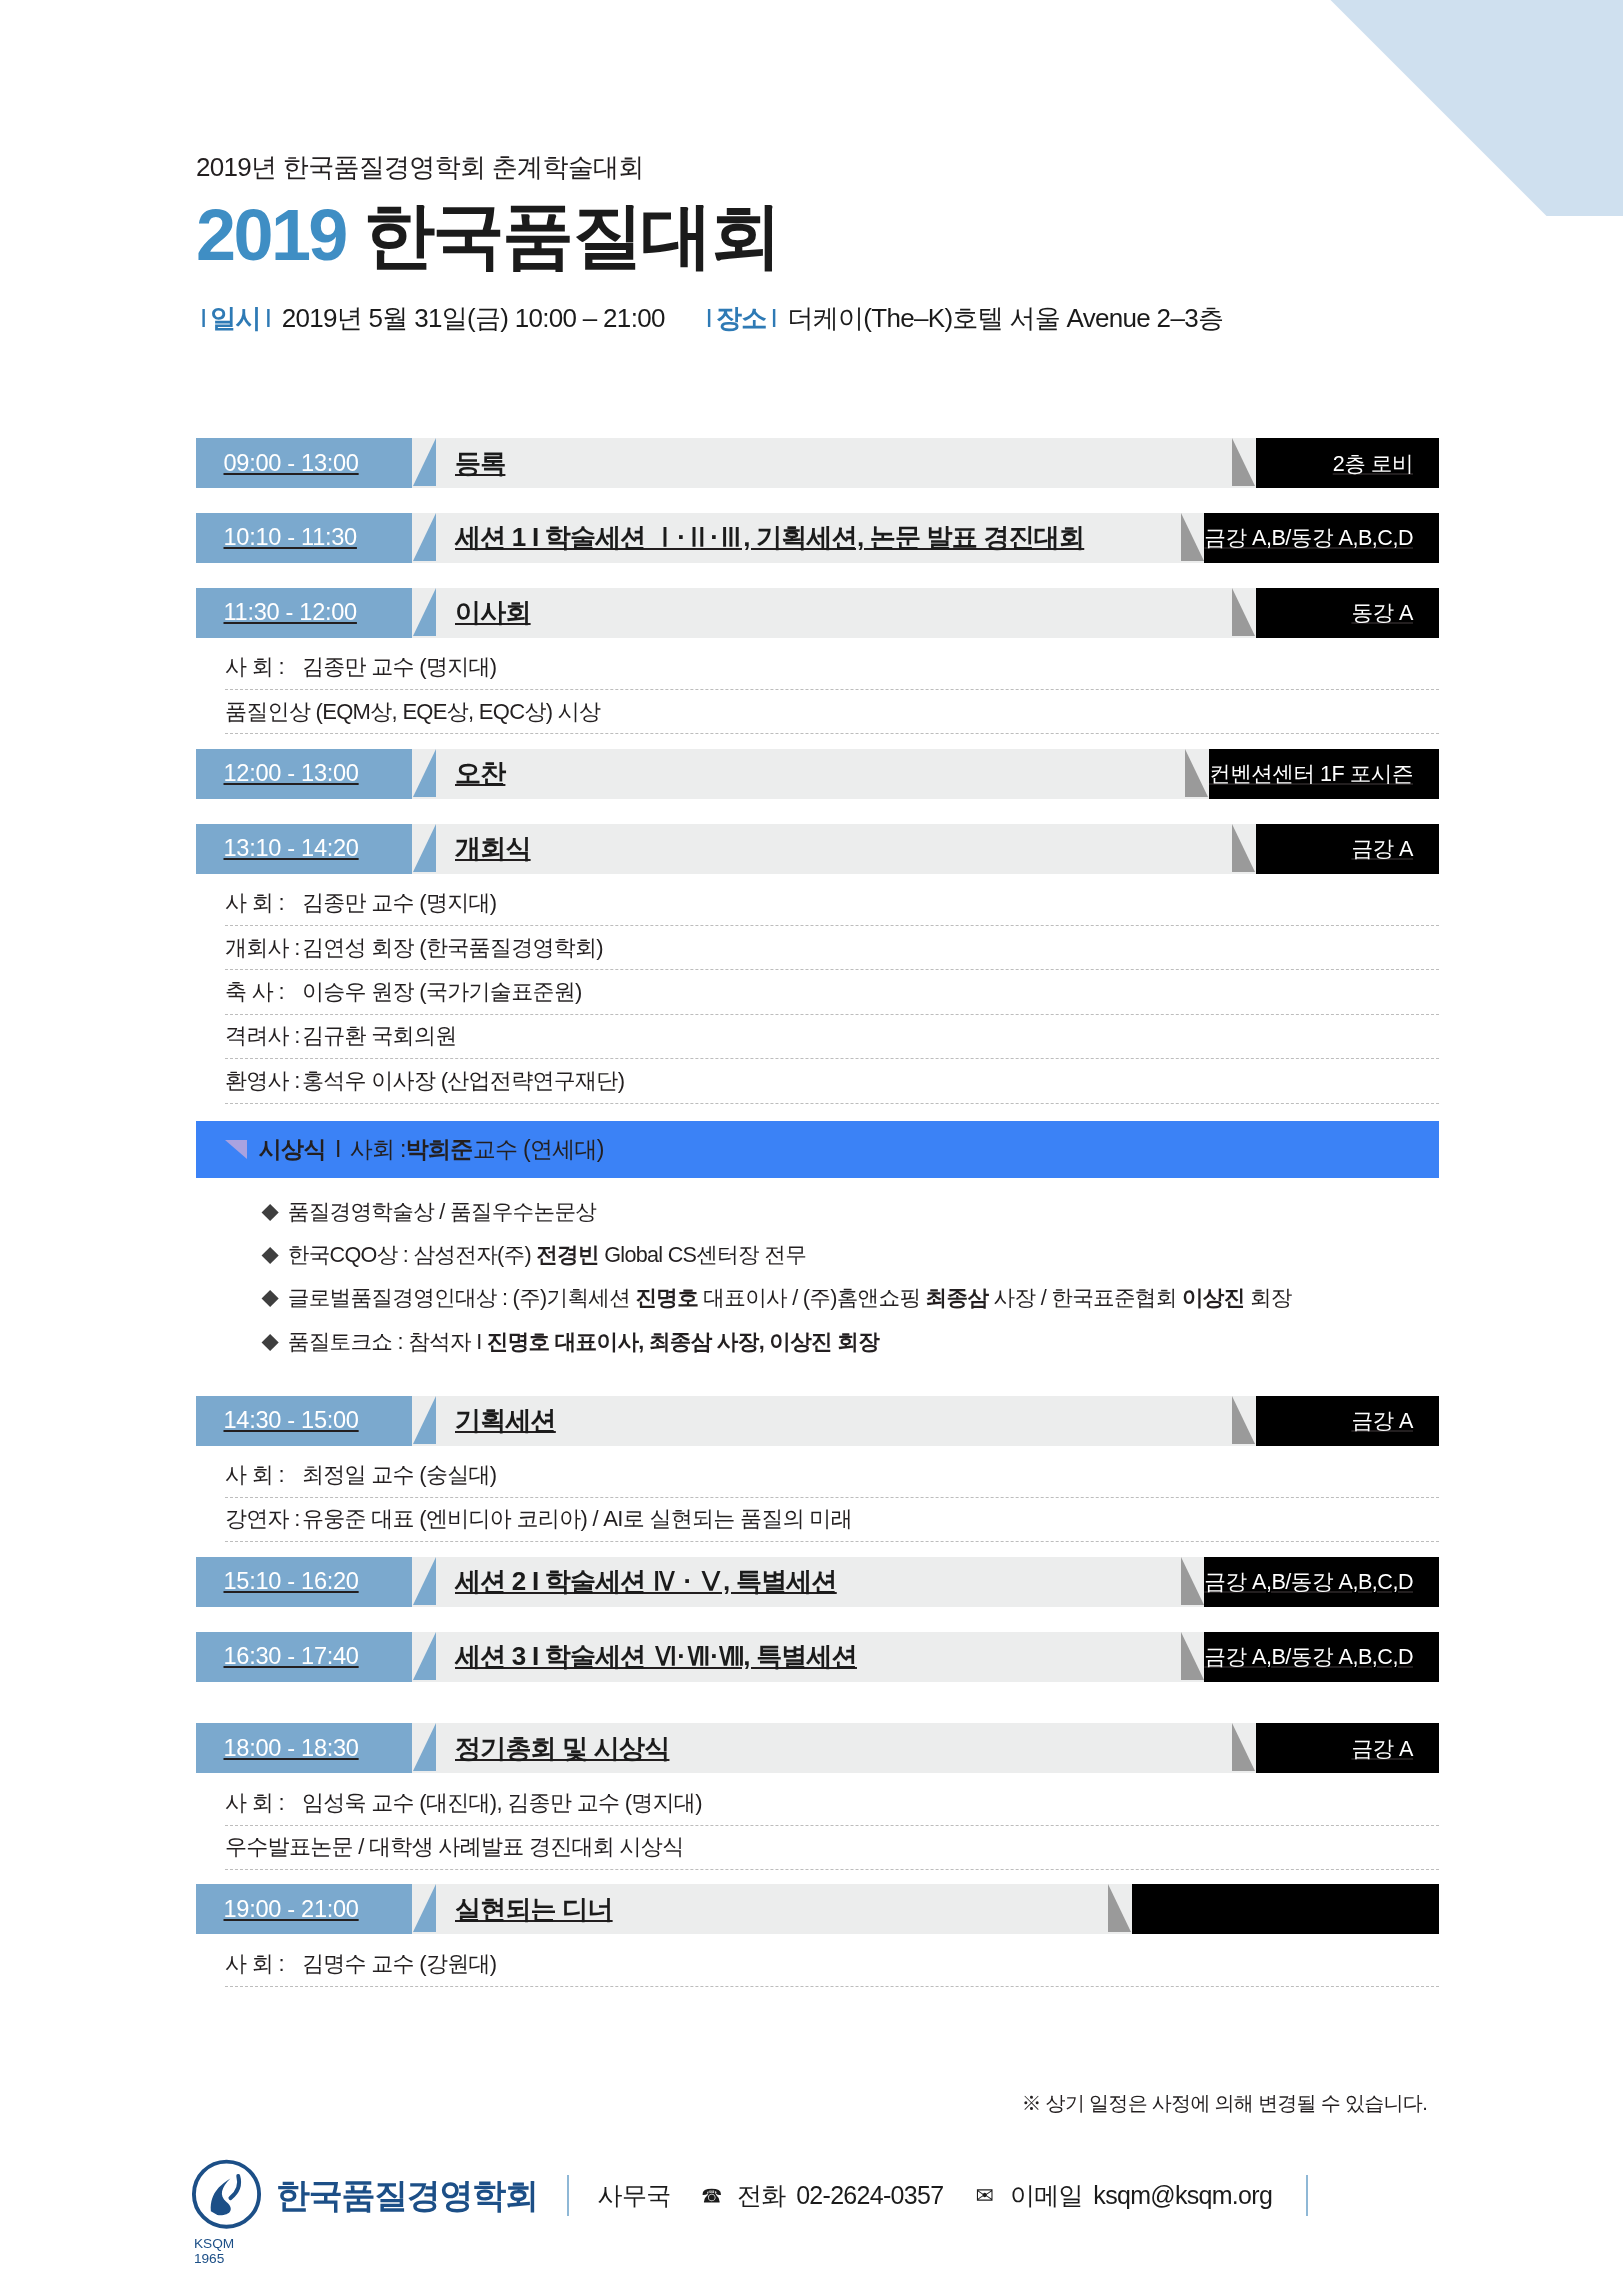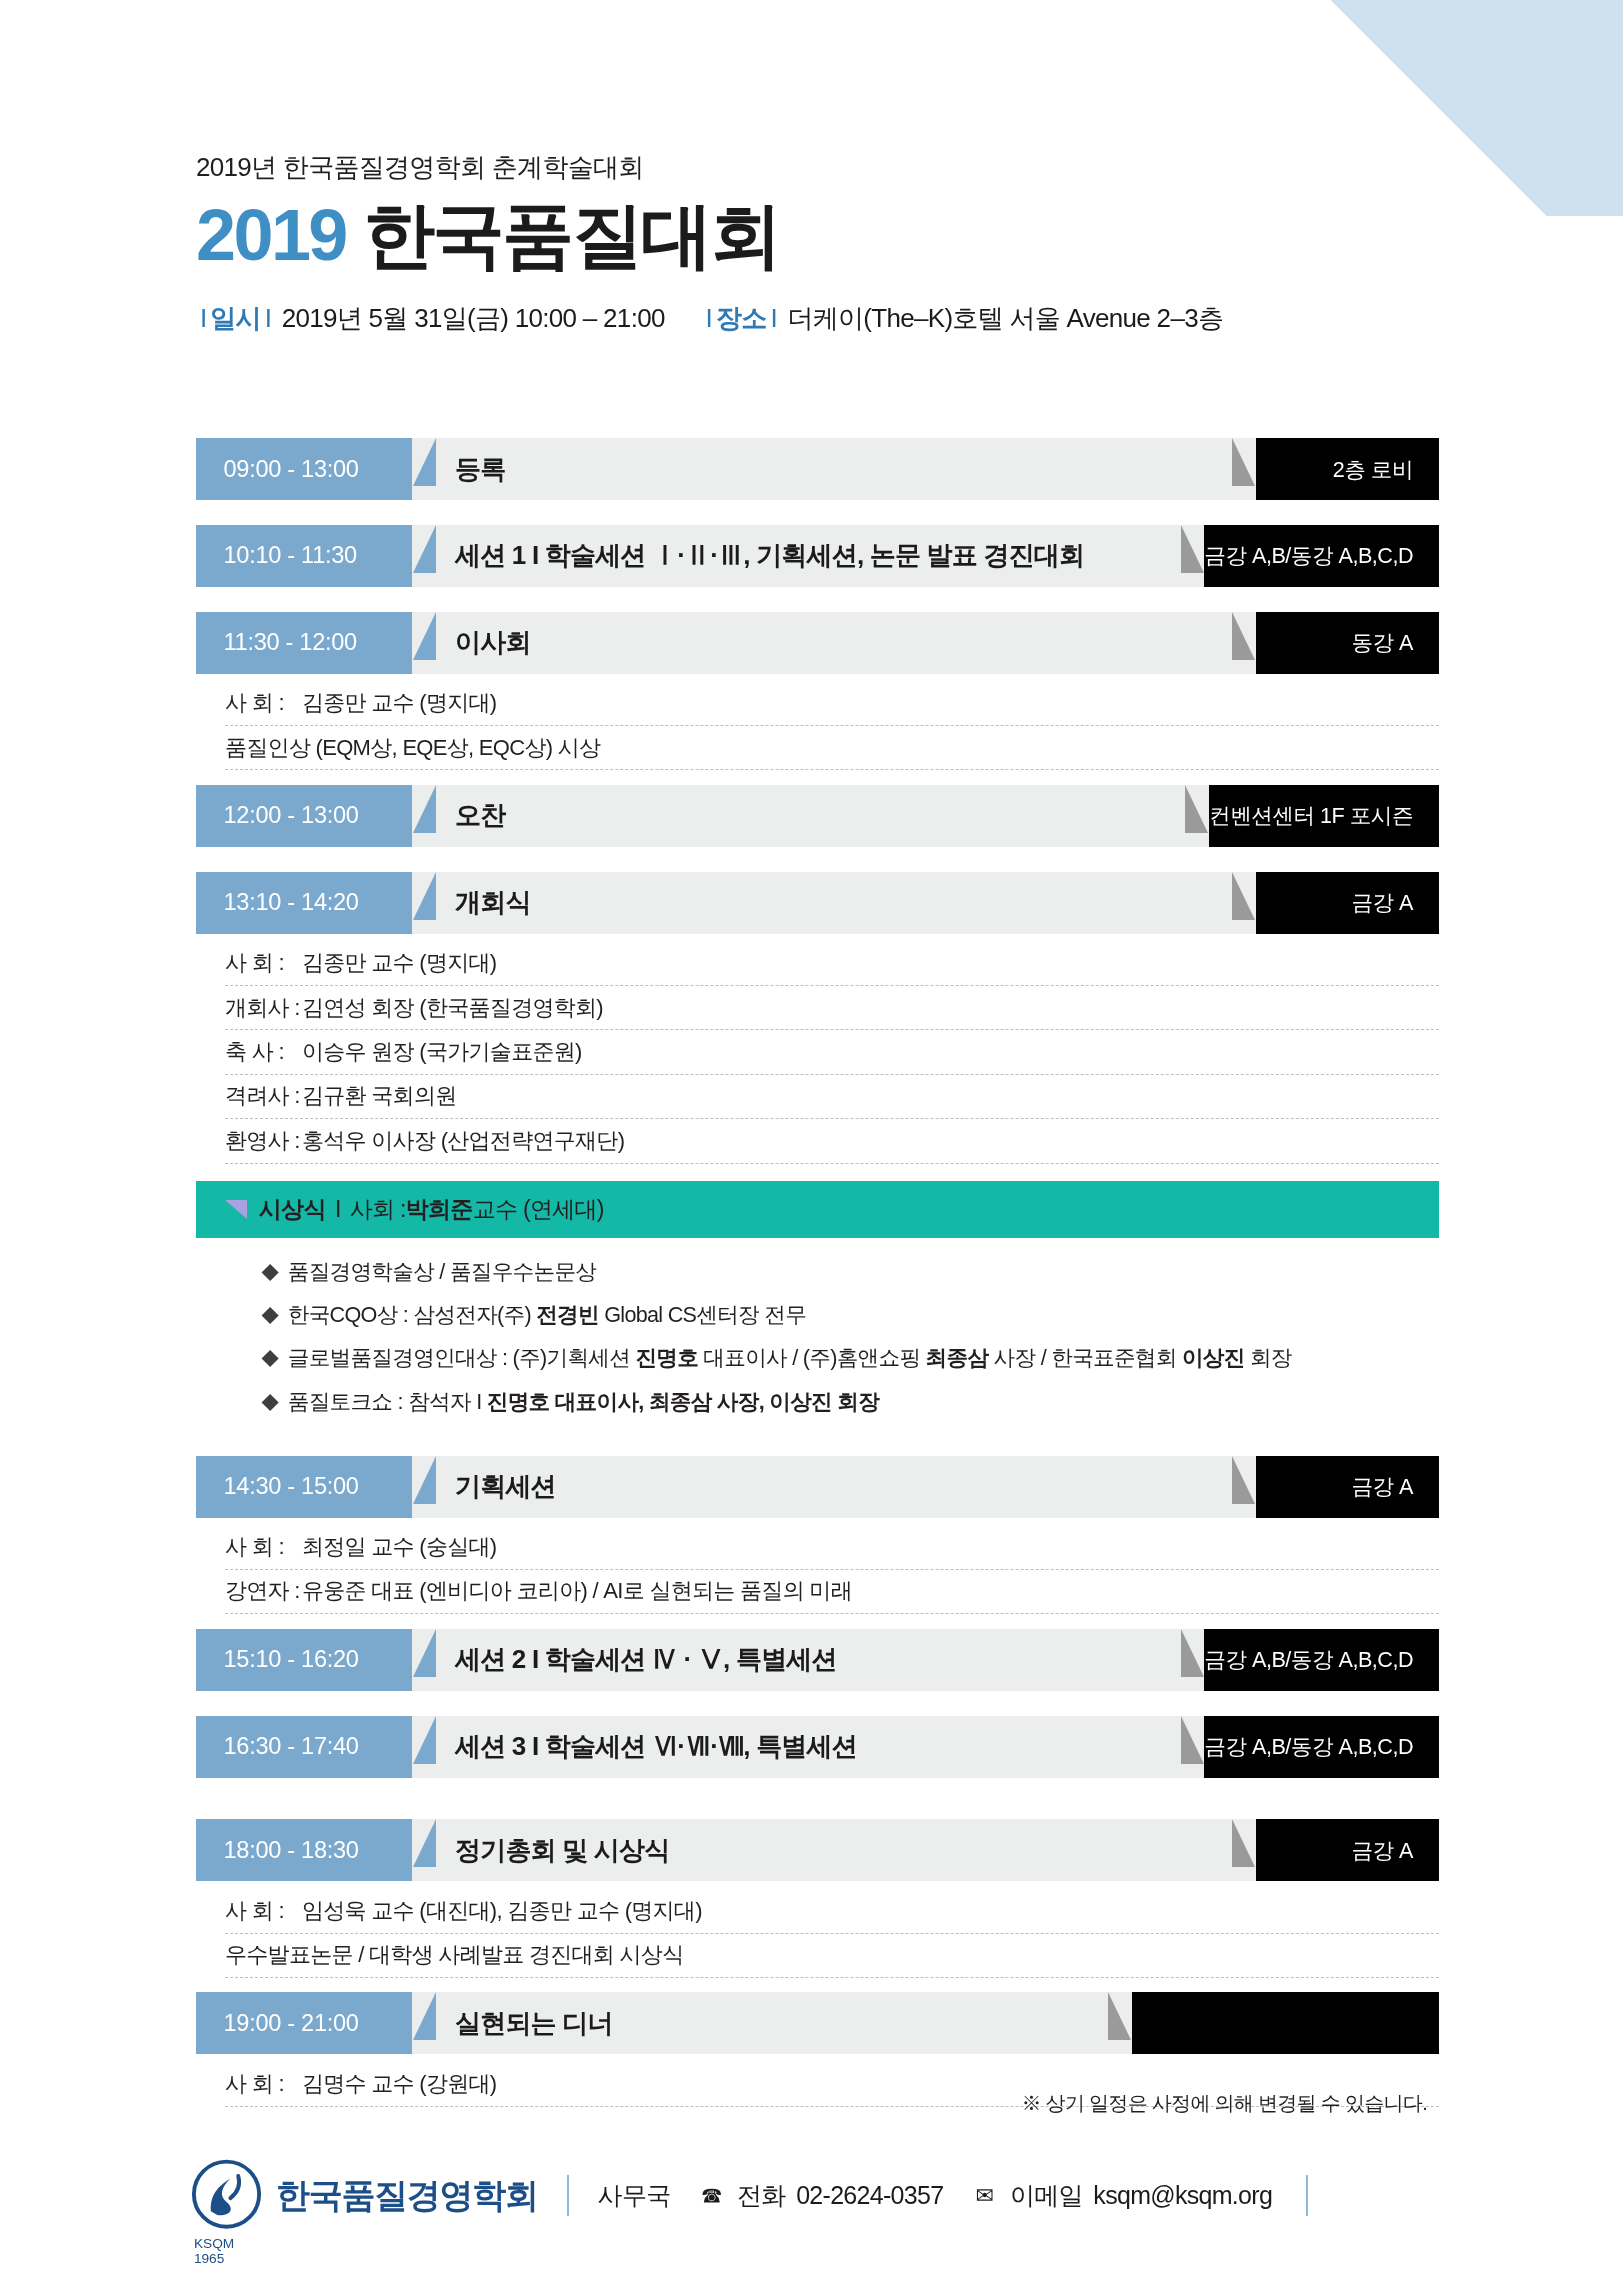--- a/index.html
+++ b/index.html
@@ -109,24 +109,25 @@
 
   
   .schedule {
     position: absolute;
     left: 196px;
     top: 438px;
     width: 1243px;
   }
   .row-bar {
     position: relative;
-    height: 62px;
+    height: 50px;
     margin-bottom: 7.9px;
     display: flex;
     align-items: stretch;
+    text-decoration: underline;
   }
   .time-cell {
     width: 216px;
     background: #7ba9ce;
     color: #ffffff;
     font-size: 23.6px;
     display: flex;
     align-items: center;
     padding-left: 27.5px;
     box-sizing: border-box;
@@ -193,21 +194,21 @@
     border-bottom: 1.3px dashed #bdbdbd;
     line-height: 1.2;
   }
   .detail-line:last-child { border-bottom: 1.3px dashed #bdbdbd; }
   .detail-line b { font-weight: normal; }
   .lbl { display: inline-block; min-width: 77px; }
 
   
   .award-box {
     margin: 17px 0 17px 0;
-    background: #14b8a6;
+    background: #3b82f6;
     padding: 0;
   }
   .award-head {
     display: flex;
     align-items: center;
     padding: 13px 0 13px 29px;
     font-size: 23px;
     letter-spacing: -0.7px;
   }
   .award-head .flag {

